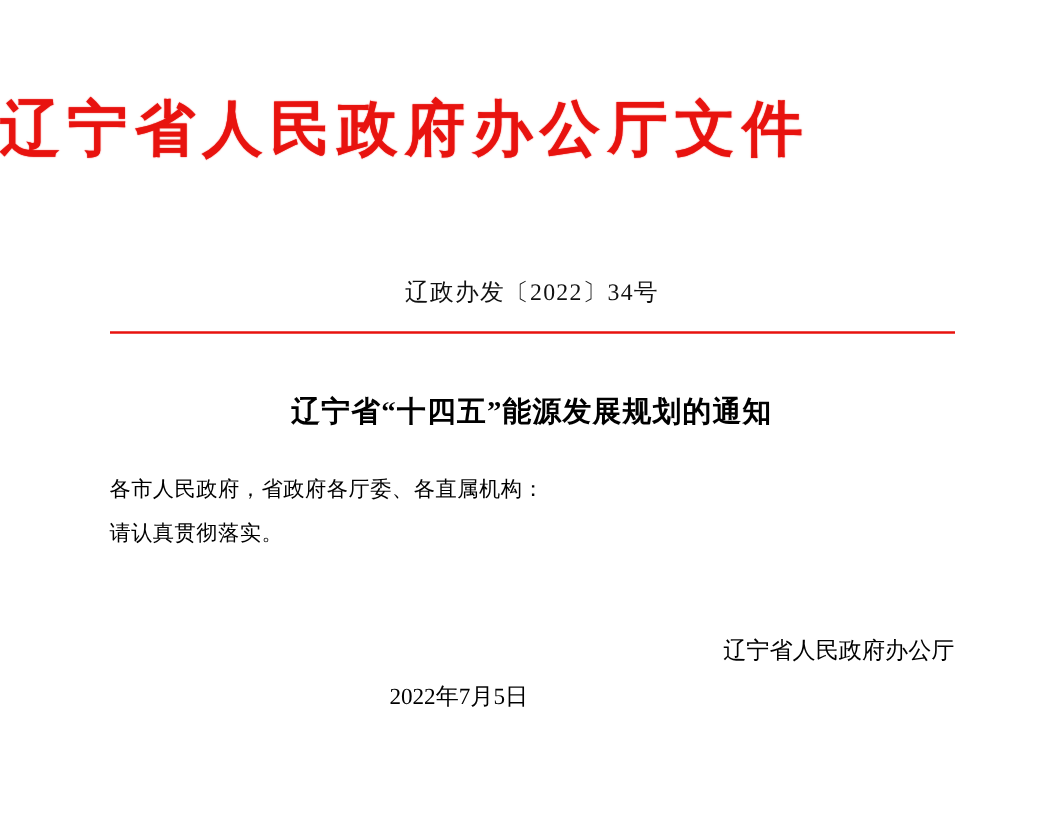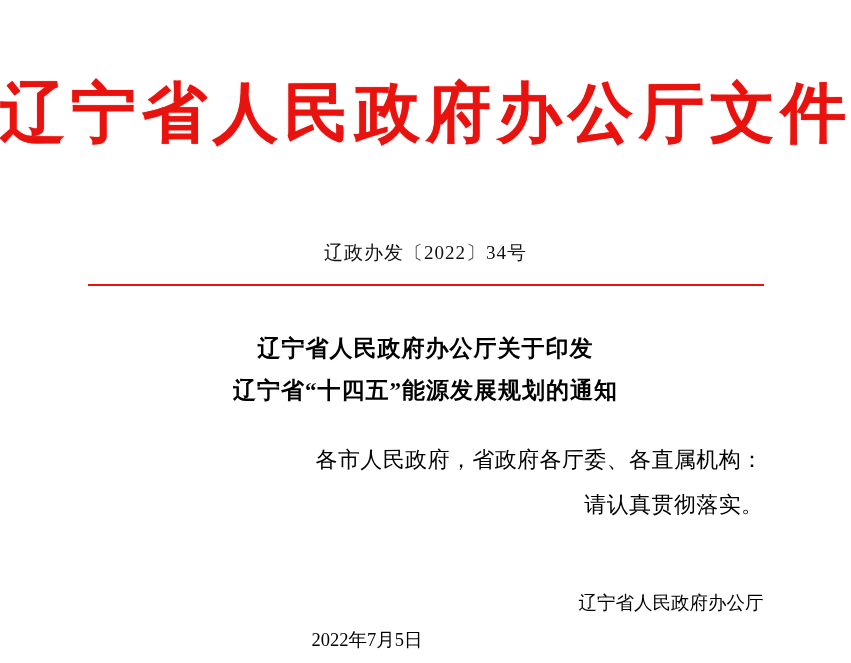--- a/index.html
+++ b/index.html
@@ -14,26 +14,25 @@
     overflow: hidden;
   }
   .page {
     position: relative;
     width: 851px;
     height: 663px;
     background: #ffffff;
     box-sizing: border-box;
   }
   .masthead {
-    text-align: center;
     margin-top: 78px;
     color: #e8130f;
     font-family: "Liberation Serif", "DejaVu Serif", serif;
     font-weight: bold;
-    font-size: 65px;
+    font-size: 48px;
     letter-spacing: 6px;
     line-height: 1.1;
     text-shadow: 0 0 1px #e8130f;
     white-space: nowrap;
   }
   .doc-number {
     text-align: center;
     margin-top: 90px;
     font-size: 19px;
     color: #111111;
@@ -51,25 +50,24 @@
     text-align: center;
     font-size: 23px;
     font-weight: bold;
     color: #000000;
     line-height: 1.85;
     letter-spacing: 1px;
   }
   .body-block {
     margin: 24px auto 0 auto;
     width: 676px;
-    font-size: 22px;
+    font-size: 17px;
     color: #000000;
     line-height: 2.05;
     letter-spacing: 0.4px;
-    text-align: right;
   }
   .body-block .indent {
     text-indent: 37px;
   }
   .signature {
     margin-top: 58px;
     width: 676px;
     margin-left: auto;
     margin-right: auto;
     font-size: 18.5px;
@@ -90,21 +88,20 @@
 
 <div class="page">
 
   <div class="masthead">辽宁省人民政府办公厅文件</div>
 
   <div class="doc-number">辽政办发〔2022〕34号</div>
 
   <div class="red-rule"></div>
 
   <div class="title-block">
-    <div>辽宁省人民政府办公厅关于印发</div>
     <div>辽宁省“十四五”能源发展规划的通知</div>
   </div>
 
   <div class="body-block">
     <div>各市人民政府，省政府各厅委、各直属机构：</div>
     <div>请认真贯彻落实。</div>
   </div>
 
   <div class="signature">
     <div class="sig-org">辽宁省人民政府办公厅</div>

